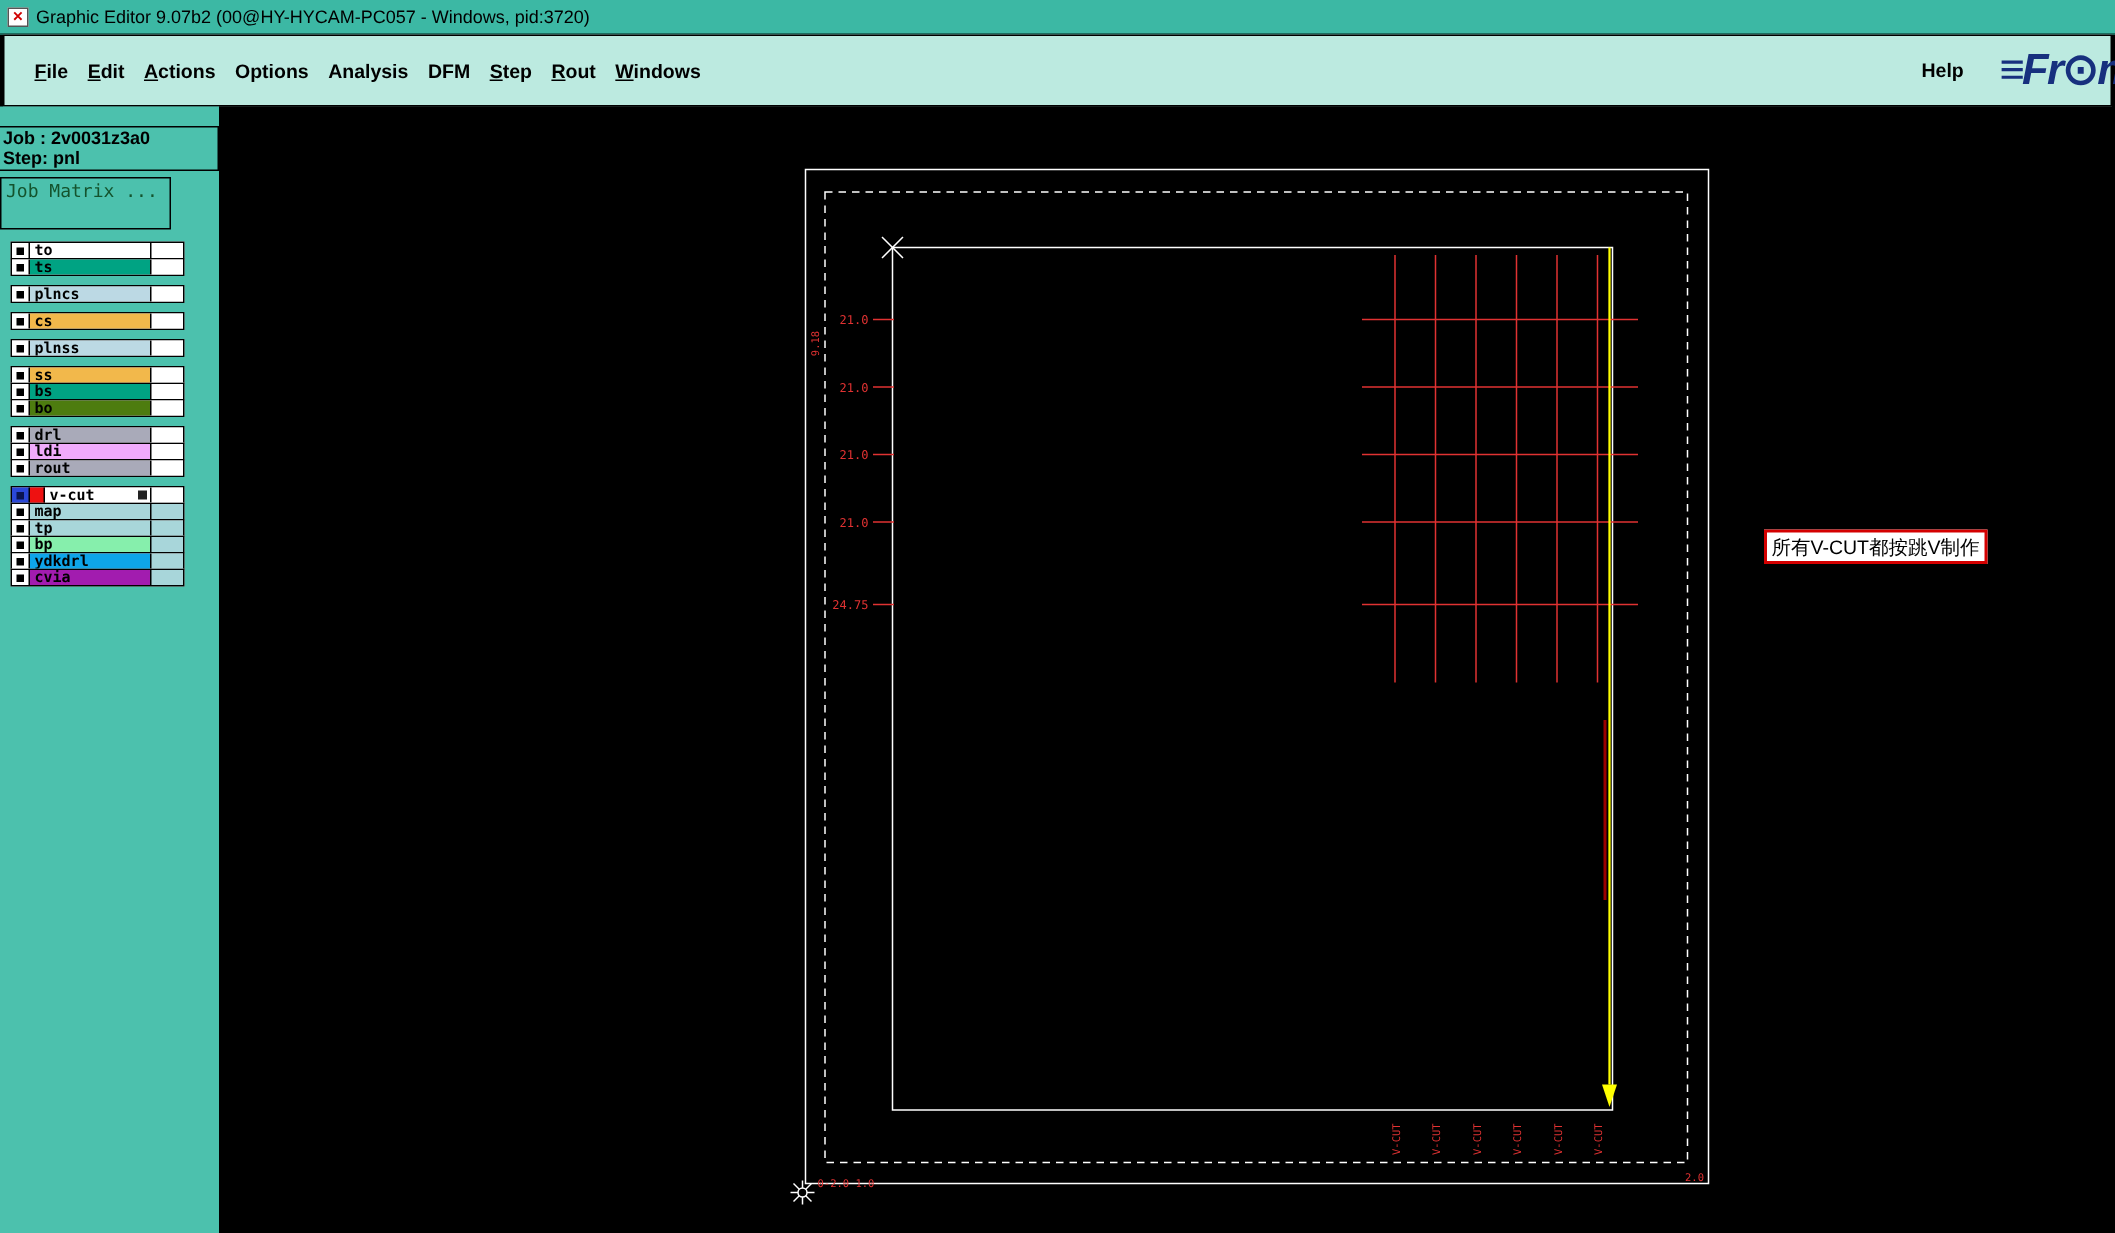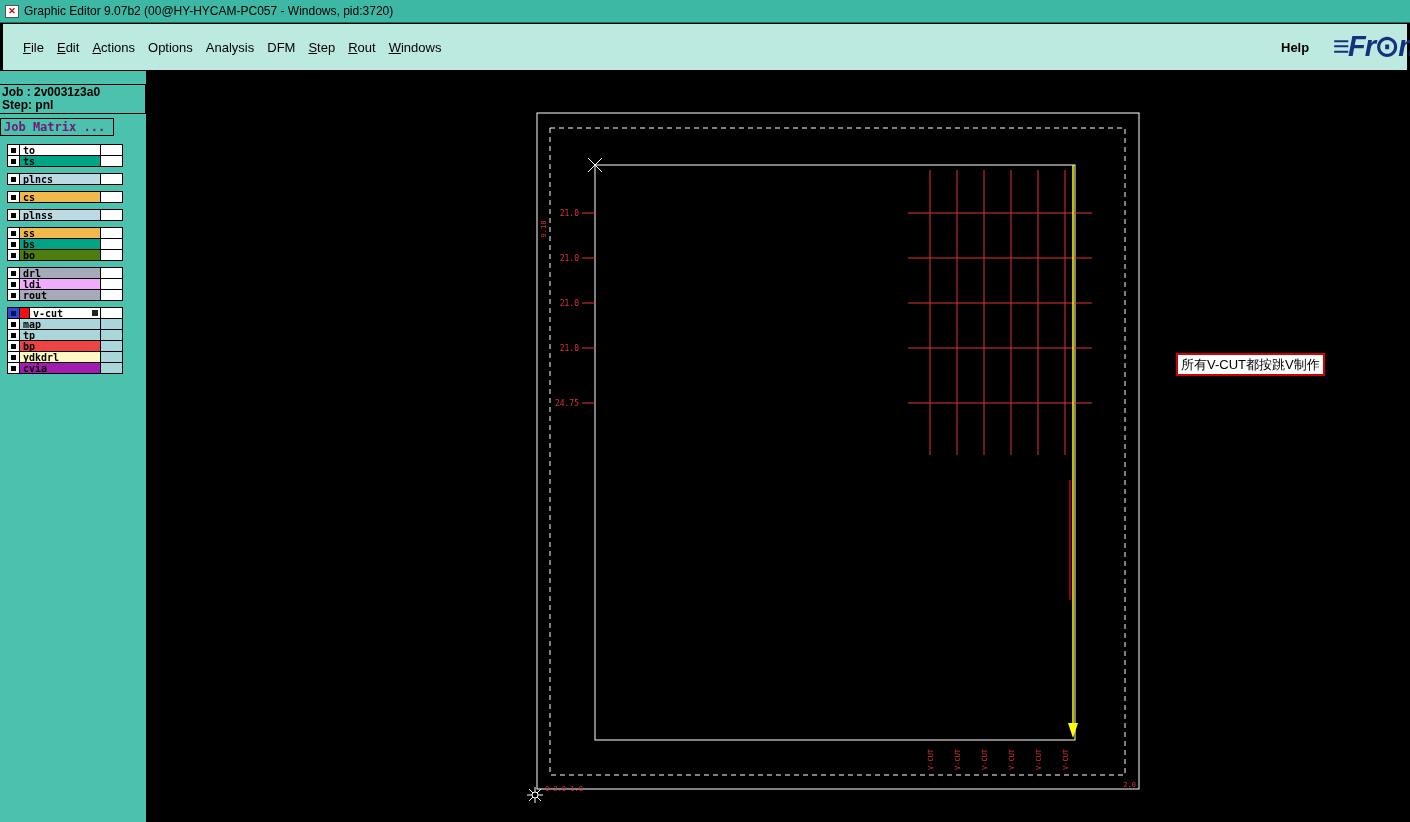--- a/index.html
+++ b/index.html
@@ -31,21 +31,21 @@
     font-size:9px;line-height:9px;color:#d00000;font-weight:bold;
   }
   .title-text{font-size:12px;color:#000;}
   
   .menubar{
     position:absolute;top:23px;left:2px;width:1406px;height:48px;
     background:var(--menu-teal);border:1px solid #000;
     display:flex;align-items:center;
   }
   .menu-items{display:flex;gap:13px;padding-left:20px;}
-  .menu-item{font-size:13px;font-weight:normal;color:#000;cursor:default;white-space:nowrap;}
+  .menu-item{font-size:13px;font-weight:bold;color:#000;cursor:default;white-space:nowrap;}
   .menu-item .u{text-decoration:underline;}
   .menu-help{
     position:absolute;left:1278px;top:50%;transform:translateY(-50%);
     font-size:13px;font-weight:bold;color:#000;
   }
   .logo{
     position:absolute;left:1330px;top:5px;
     font-family:"Liberation Sans",sans-serif;
     font-style:italic;font-weight:bold;font-size:29px;
     color:var(--logo-blue);letter-spacing:-1px;white-space:nowrap;
@@ -59,23 +59,23 @@
   }
   .jobbox{
     margin-top:13px;width:146px;border-top:1px solid #000;border-bottom:1px solid #000;
     border-right:1px solid #000;
     font-family:Liberation Sans, sans-serif;
     font-size:12px;font-weight:bold;color:#000;
     padding:1px 2px;line-height:13px;
   }
   .job-matrix{
     display:inline-block;margin-top:4px;margin-left:0;
-    border:1px solid #000;padding:1px 8px 1px 3px;
+    border:1px solid #000;padding:1px 8px 18px 3px;
     font-family:"DejaVu Sans Mono","Liberation Mono",monospace;
-    font-size:12px;font-weight:bold;color:#701a75;background:var(--sidebar-teal);
+    font-size:12px;font-weight:normal;color:#14532d;background:var(--sidebar-teal);
     cursor:default;
   }
   .layer-list{margin-top:9px;margin-left:7px;width:116px;}
   .layer-gap{height:7px;}
   .layer-row{
     display:flex;height:12px;border:1px solid #000;margin-top:-1px;
     background:#fff;align-items:stretch;
   }
   .layer-cb{
     flex:0 0 12px;background:#fff;border-right:1px solid #000;
@@ -244,28 +244,28 @@
         <span class="layer-cb">
           <span class="cb-inner"></span>
         </span>
         <span class="layer-name" style="background: rgb(168, 214, 218);">tp</span>
         <span class="layer-tail" style="background: rgb(168, 214, 218);"></span>
       </div>
       <div class="layer-row">
         <span class="layer-cb">
           <span class="cb-inner"></span>
         </span>
-        <span class="layer-name" style="background: #ef4444;">bp</span>
-        <span class="layer-tail" style="background: rgb(168, 214, 218);"></span>
-      </div>
-      <div class="layer-row">
-        <span class="layer-cb">
-          <span class="cb-inner"></span>
-        </span>
-        <span class="layer-name" style="background: #fef9c3;">ydkdrl</span>
+        <span class="layer-name" style="background: #86efac;">bp</span>
+        <span class="layer-tail" style="background: rgb(168, 214, 218);"></span>
+      </div>
+      <div class="layer-row">
+        <span class="layer-cb">
+          <span class="cb-inner"></span>
+        </span>
+        <span class="layer-name" style="background: #0ea5e9;">ydkdrl</span>
         <span class="layer-tail" style="background: rgb(168, 214, 218);"></span>
       </div>
       <div class="layer-row">
         <span class="layer-cb">
           <span class="cb-inner"></span>
         </span>
         <span class="layer-name" style="background: #a21caf;">cvia</span>
         <span class="layer-tail" style="background: rgb(168, 214, 218);"></span>
       </div>
     </div>

